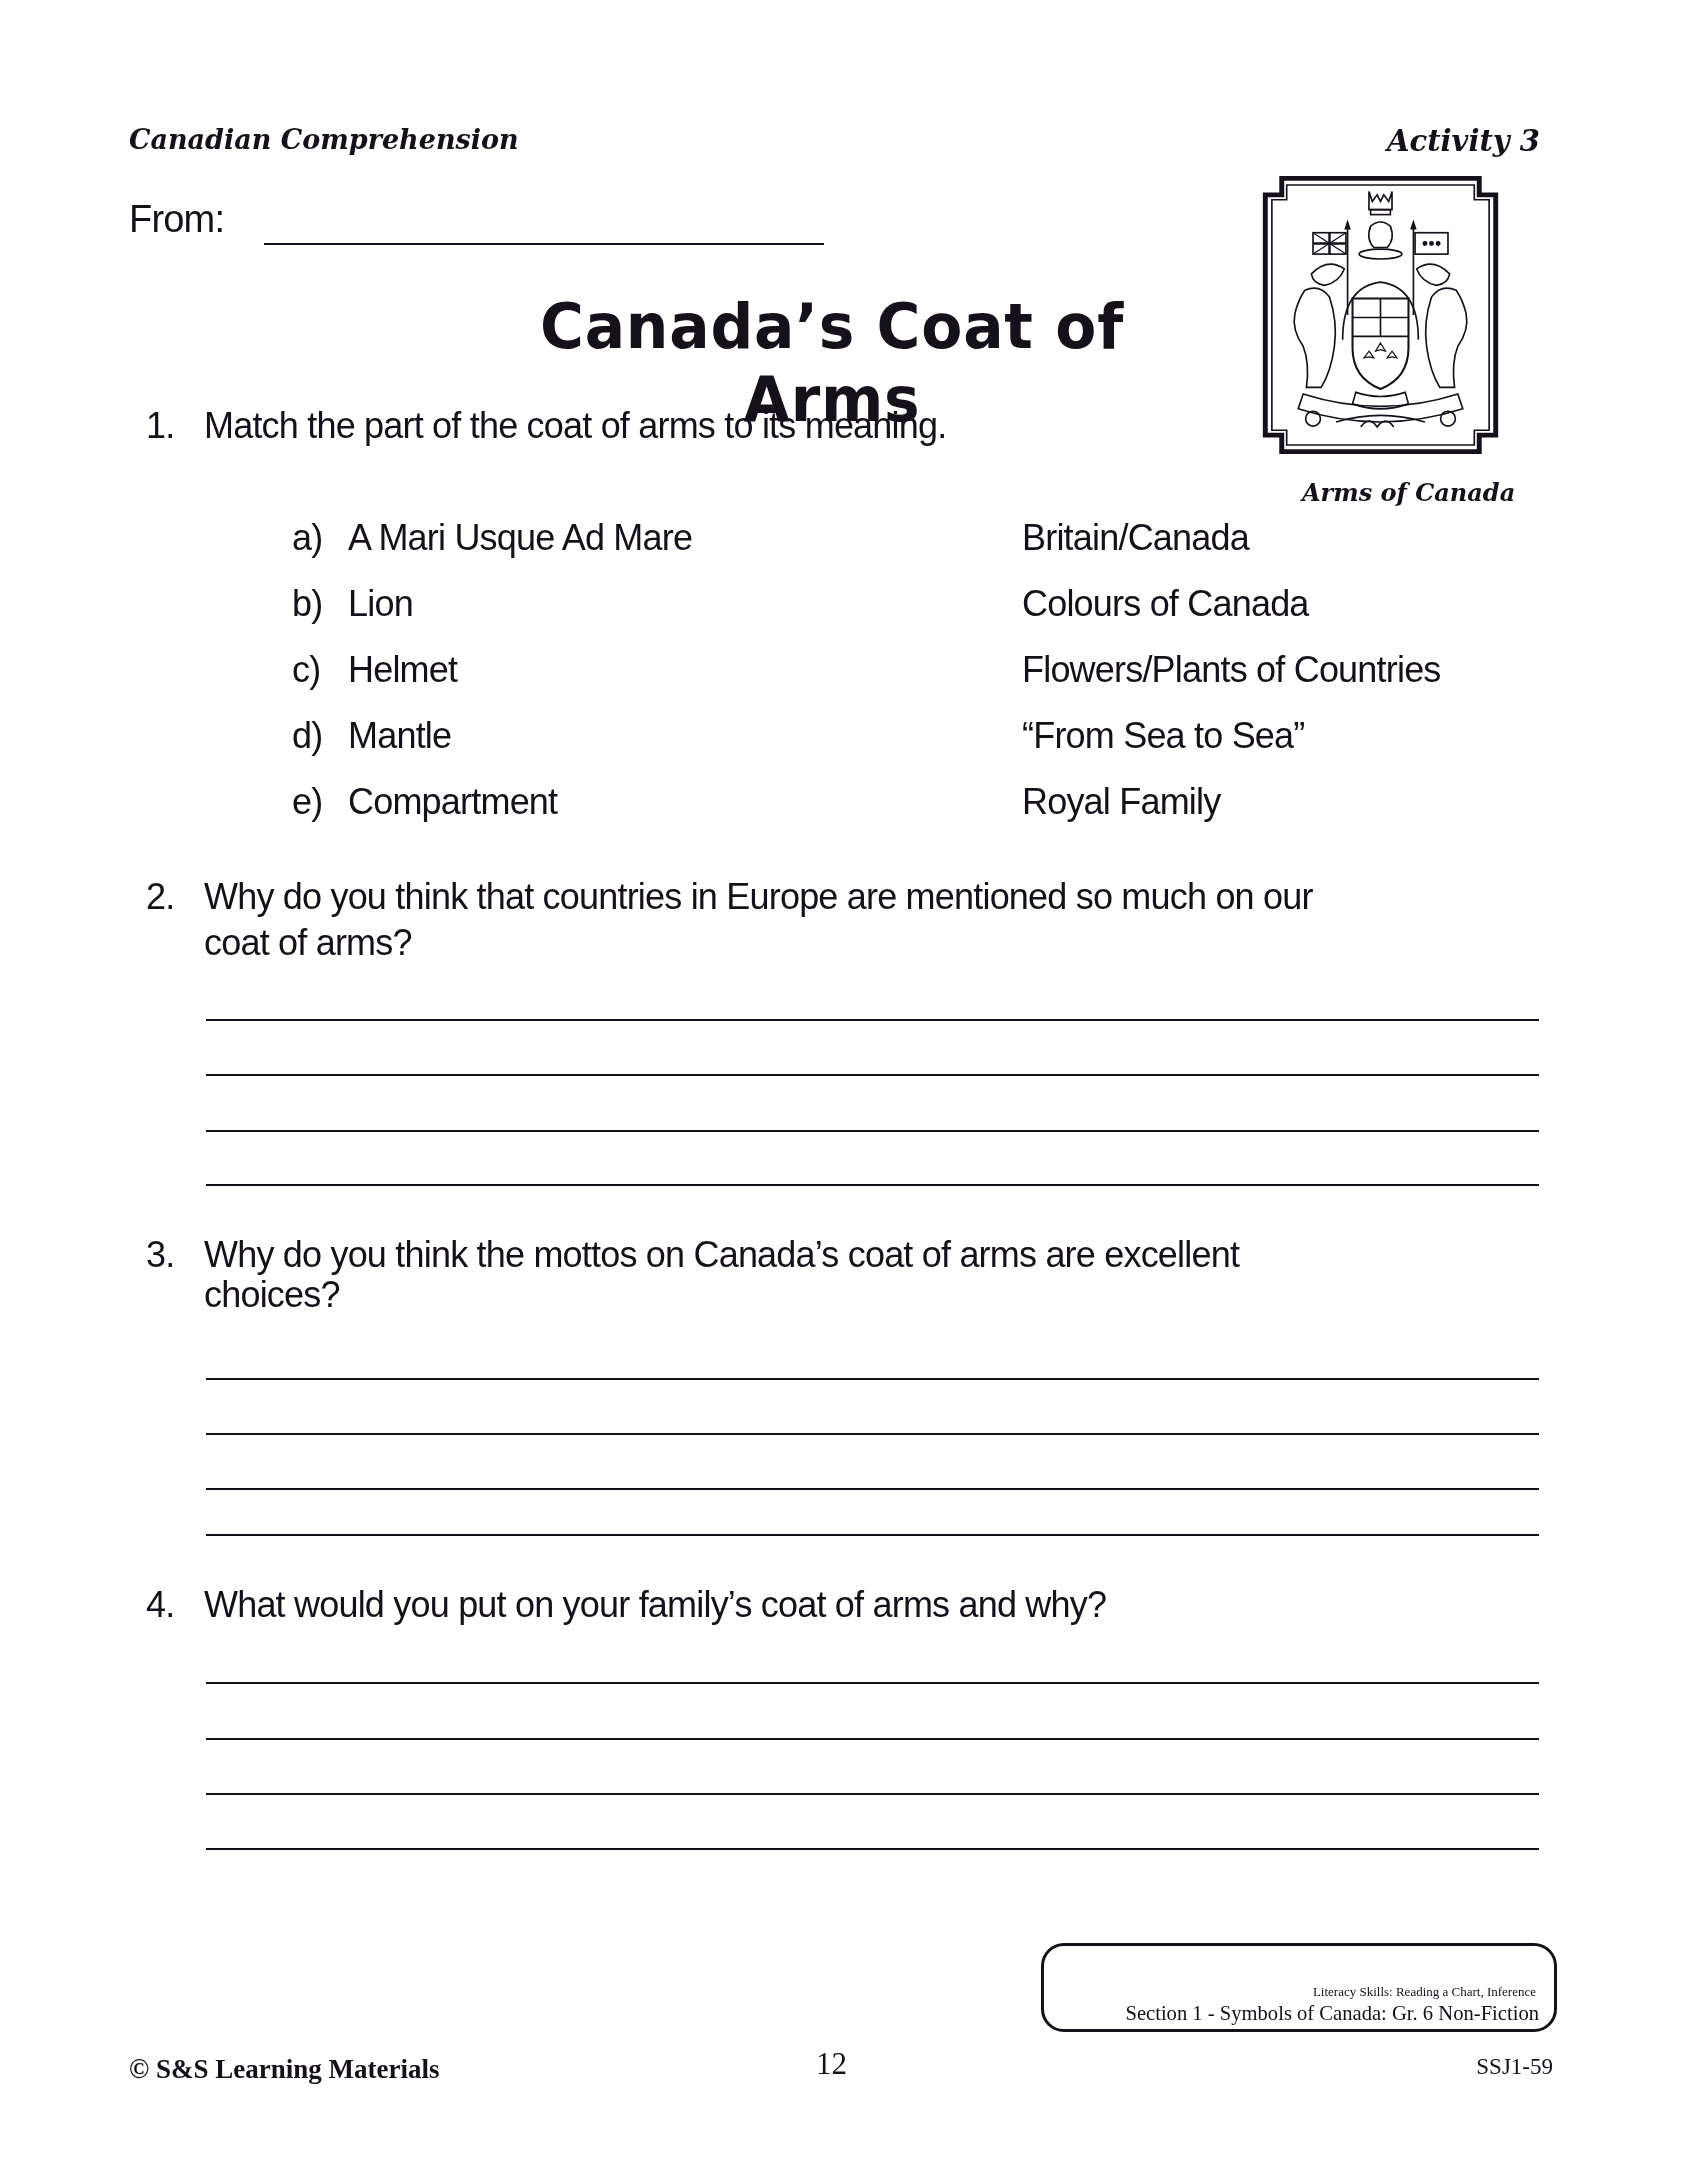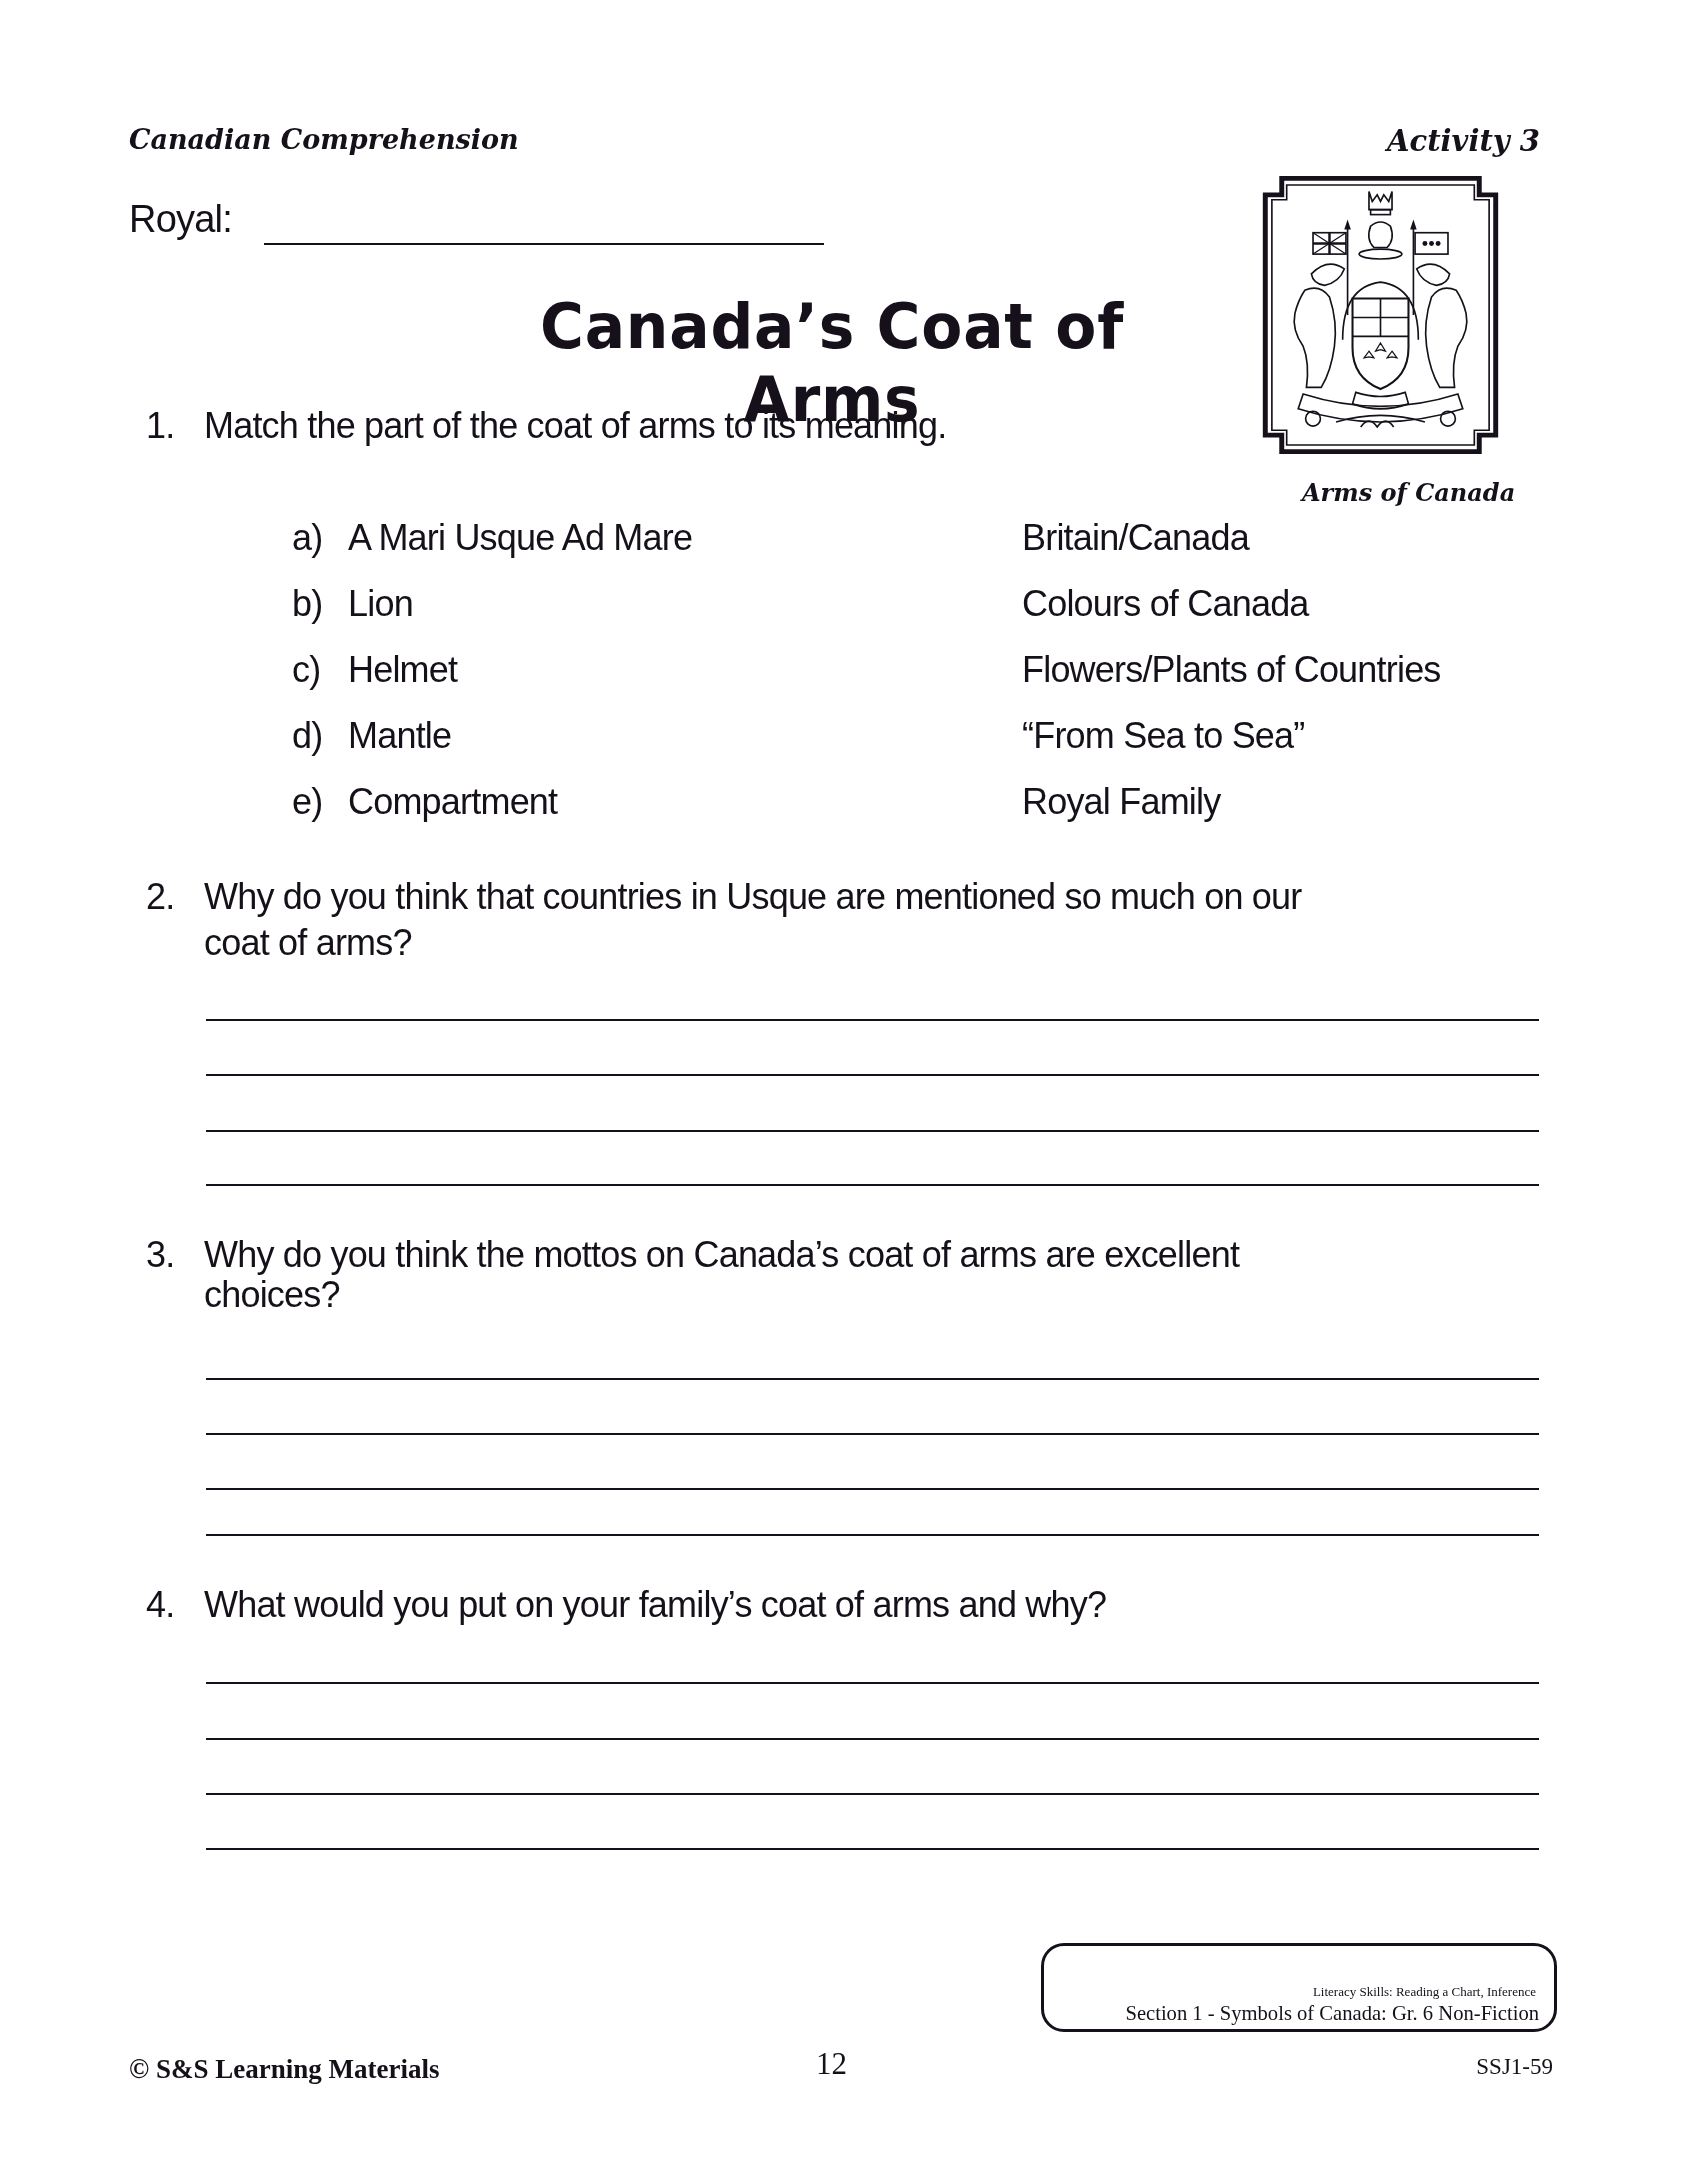--- a/index.html
+++ b/index.html
@@ -40,21 +40,21 @@
   #foot-left { left: 129px; top: 2054px; font-size: 27px; font-weight: bold; }
   #foot-center { left: 816px; top: 2046px; font-size: 31px; text-align: right; }
   #foot-right { right: 134px; top: 2054px; font-size: 23px; font-weight: normal; }
 </style>
 </head>
 <body>
 
 <div id="hdr-left" class="abs serif-it">Canadian Comprehension</div>
 <div id="hdr-right" class="abs serif-it">Activity 3</div>
 
-<div id="name-label" class="abs sans">Royal:</div>
+<div id="name-label" class="abs sans">From:</div>
 <div id="name-line" class="abs"></div>
 
 <div id="title" class="abs">Canada’s Coat of Arms</div>
 
 <div id="arms-frame" class="abs">
   <svg width="237" height="280" viewBox="0 0 288 340">
 
     <path d="M24 4 H264 V24 H284 V316 H264 V336 H24 V316 H4 V24 H24 Z" fill="none" stroke="#15101a" stroke-width="6"></path>
     <path d="M30 12 H258 V30 H276 V310 H258 V328 H30 V310 H12 V30 H30 Z" fill="none" stroke="#15101a" stroke-width="2"></path>
 
@@ -129,21 +129,21 @@
   <span class="match-right">“From Sea to Sea”</span>
 </div>
 <div class="match-row sans" style="top:781px;">
   <span class="match-letter">e)</span>
   <span class="match-text">Compartment</span>
   <span class="match-right">Royal Family</span>
 </div>
 
 <div class="abs q sans" style="left:146px; top:876px;">
   <span class="num">2.</span>
-  <span class="txt">Why do you think that countries in Usque are mentioned so much on our</span>
+  <span class="txt">Why do you think that countries in Europe are mentioned so much on our</span>
   <span class="txt" style="top:46px;">coat of arms?</span>
 </div>
 <div class="ans-line" style="top:1019px;"></div>
 <div class="ans-line" style="top:1074px;"></div>
 <div class="ans-line" style="top:1130px;"></div>
 <div class="ans-line" style="top:1184px;"></div>
 
 <div class="abs q sans" style="left:146px; top:1234px;">
   <span class="num">3.</span>
   <span class="txt">Why do you think the mottos on Canada’s coat of arms are excellent</span>

